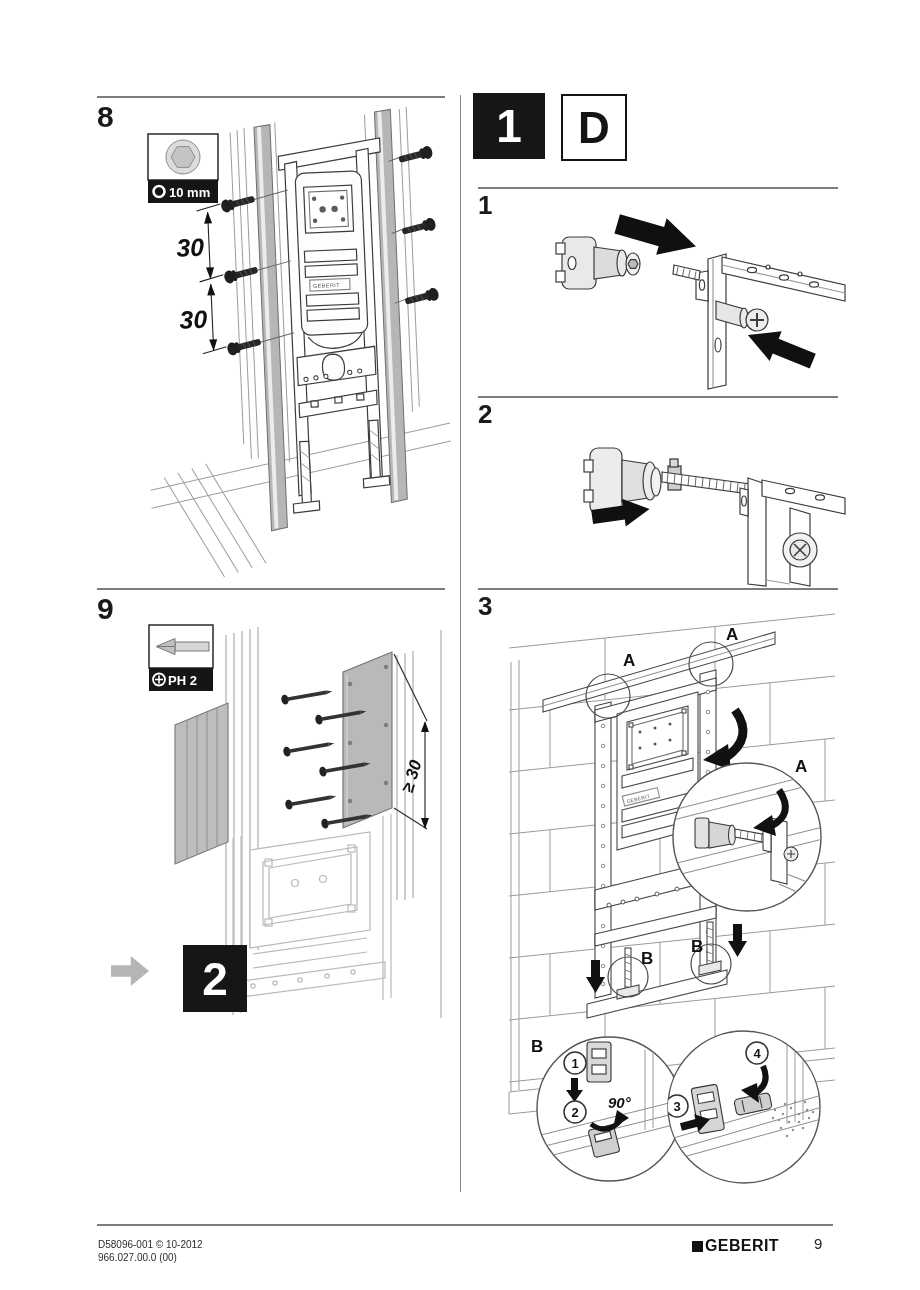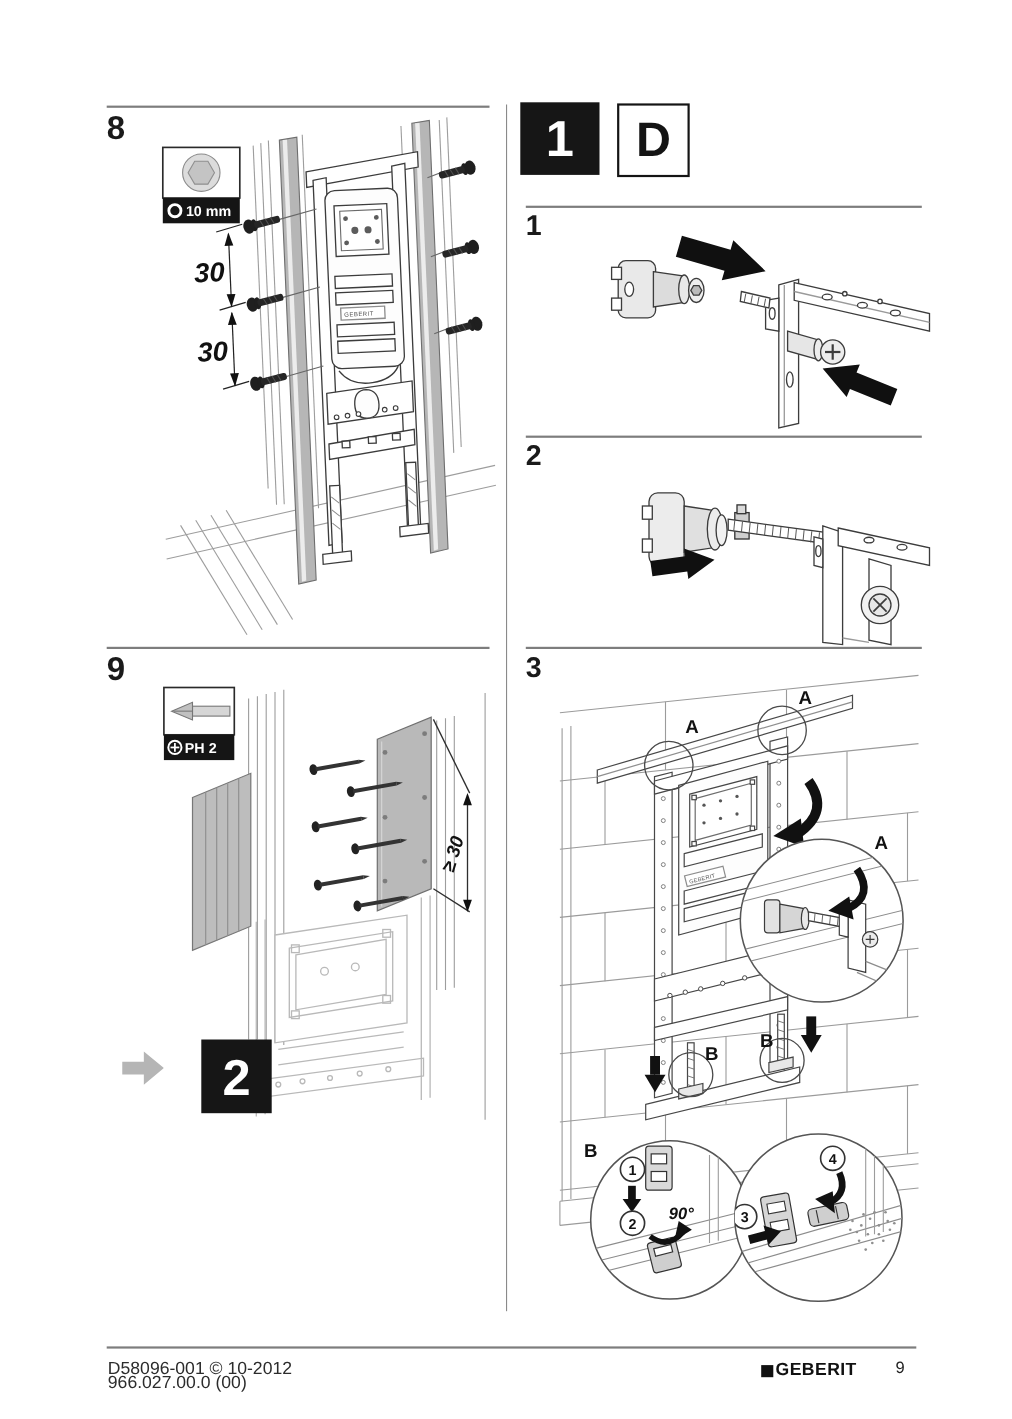--- a/index.html
+++ b/index.html
@@ -9,21 +9,21 @@
   .vdivider{position:absolute;left:460px;top:95px;width:1px;height:1097px;background:#8a8a8a;}
   .step-title{position:absolute;font-weight:bold;line-height:1;}
   .t-left{font-size:30px;}
   .t-right{font-size:26px;}
   .chip{position:absolute;display:flex;align-items:center;justify-content:center;
         font-weight:bold;}
   .chip-black{background:#161616;color:#ffffff;}
   .chip-outline{background:#ffffff;color:#141414;border:2px solid #141414;}
   .goto-arrow{position:absolute;left:111px;top:953px;width:38px;height:36px;background:#b5b5b5;
       clip-path:polygon(0 34%,52% 34%,52% 8%,100% 50%,52% 92%,52% 66%,0 66%);}
-  .footer-text{position:absolute;left:98px;top:1238px;font-size:16px;line-height:13px;color:#2c2c2c;}
+  .footer-text{position:absolute;left:98px;top:1238px;font-size:10px;line-height:13px;color:#2c2c2c;}
   .brand{position:absolute;left:692px;top:1237px;display:flex;align-items:center;
          font-weight:bold;font-size:16px;letter-spacing:.4px;color:#111;}
   .brand .sq{width:11px;height:11px;background:#111;margin-right:2px;}
   .pagenum{position:absolute;left:814px;top:1235px;font-size:15px;color:#222;}
   svg{position:absolute;overflow:visible;}
   svg text{font-family:"Liberation Sans", sans-serif;}
 </style>
 </head>
 <body>
 

